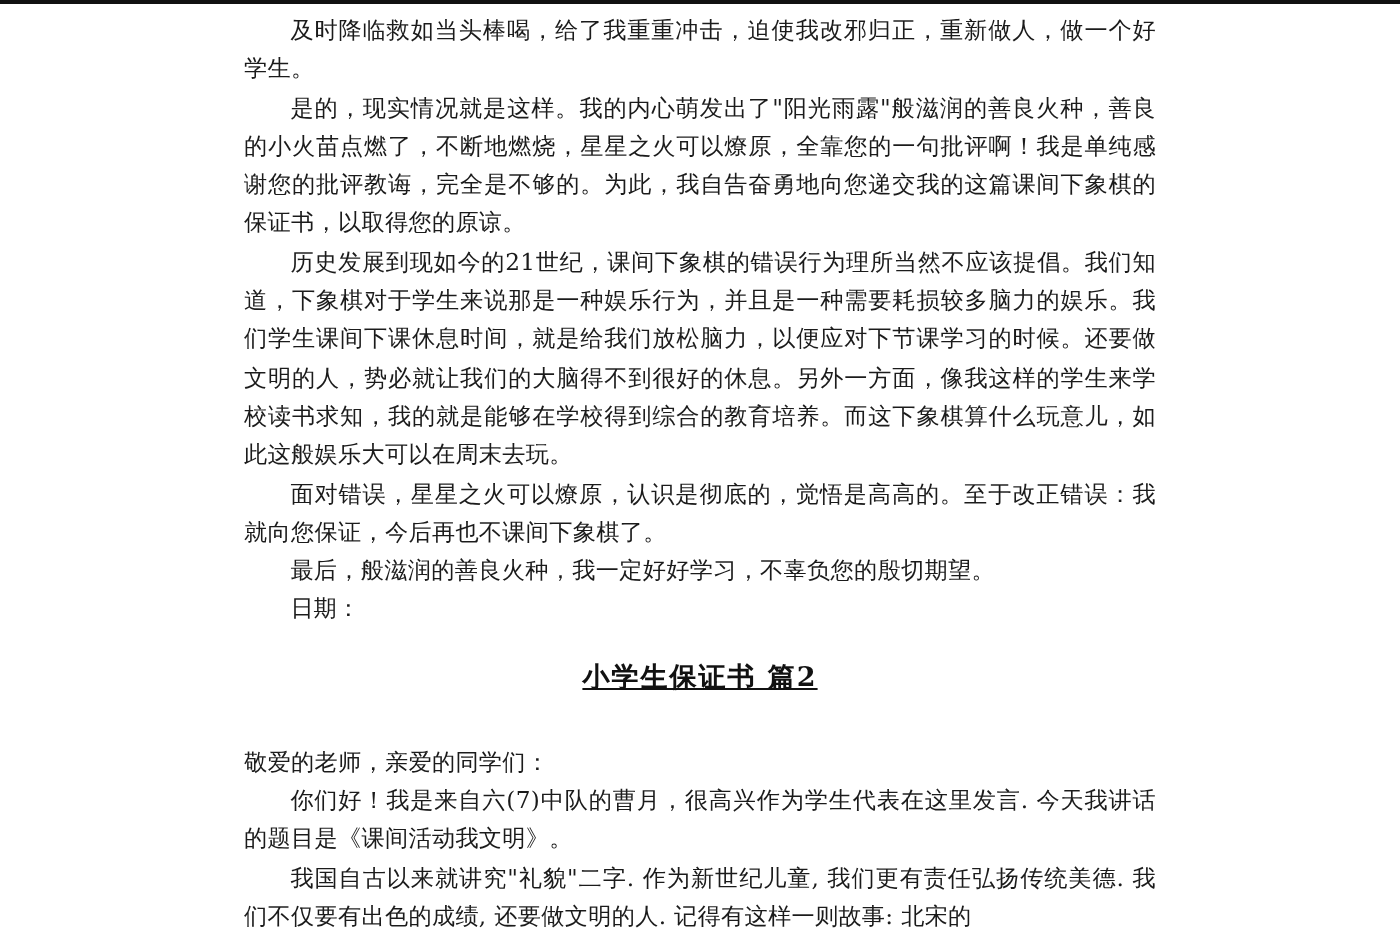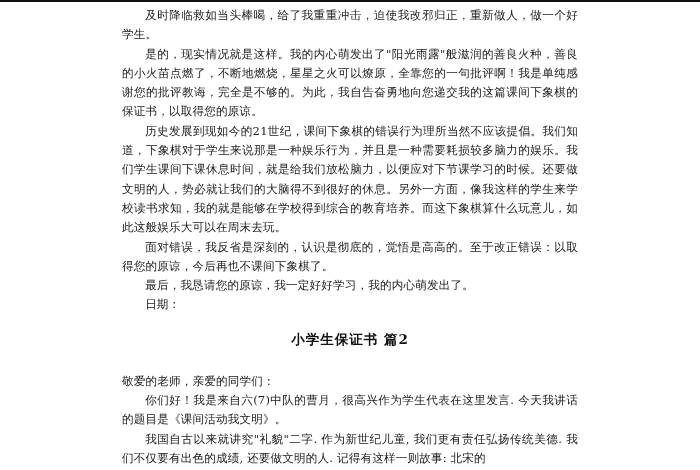--- a/index.html
+++ b/index.html
@@ -46,20 +46,21 @@
     text-indent: 0;
   }
   .section-title {
     margin: 13px 0 0 0;
     font-size: 13.5px;
     line-height: 22px;
     font-weight: bold;
     text-align: center;
     letter-spacing: 1px;
     color: #111111;
+    text-decoration: underline;
   }
   .title-gap {
     height: 22px;
   }
   .sig-line {
     margin: 0;
     font-size: 11.6px;
     line-height: 19.3px;
     text-indent: 2em;
     color: #1b1b1b;
@@ -68,22 +69,22 @@
 </head>
 <body>
 
 <div class="page">
   <div class="rule-top"></div>
 
   <div class="doc-body">
     <p class="para">及时降临救如当头棒喝，给了我重重冲击，迫使我改邪归正，重新做人，做一个好学生。</p>
     <p class="para">是的，现实情况就是这样。我的内心萌发出了"阳光雨露"般滋润的善良火种，善良的小火苗点燃了，不断地燃烧，星星之火可以燎原，全靠您的一句批评啊！我是单纯感谢您的批评教诲，完全是不够的。为此，我自告奋勇地向您递交我的这篇课间下象棋的保证书，以取得您的原谅。</p>
     <p class="para">历史发展到现如今的21世纪，课间下象棋的错误行为理所当然不应该提倡。我们知道，下象棋对于学生来说那是一种娱乐行为，并且是一种需要耗损较多脑力的娱乐。我们学生课间下课休息时间，就是给我们放松脑力，以便应对下节课学习的时候。还要做文明的人，势必就让我们的大脑得不到很好的休息。另外一方面，像我这样的学生来学校读书求知，我的就是能够在学校得到综合的教育培养。而这下象棋算什么玩意儿，如此这般娱乐大可以在周末去玩。</p>
-    <p class="para">面对错误，我反省是深刻的，认识是彻底的，觉悟是高高的。至于改正错误：以取得您的原谅，今后再也不课间下象棋了。</p>
-    <p class="para">最后，我恳请您的原谅，我一定好好学习，我的内心萌发出了。</p>
+    <p class="para">面对错误，星星之火可以燎原，认识是彻底的，觉悟是高高的。至于改正错误：我就向您保证，今后再也不课间下象棋了。</p>
+    <p class="para">最后，般滋润的善良火种，我一定好好学习，不辜负您的殷切期望。</p>
 
     <p class="sig-line">日期：</p>
 
     <p class="section-title">小学生保证书   篇2</p>
 
     <div class="title-gap"></div>
 
     <p class="para noindent">敬爱的老师，亲爱的同学们：</p>
     <p class="para">你们好！我是来自六(7)中队的曹月，很高兴作为学生代表在这里发言. 今天我讲话的题目是《课间活动我文明》。</p>
     <p class="para">我国自古以来就讲究"礼貌"二字. 作为新世纪儿童, 我们更有责任弘扬传统美德. 我们不仅要有出色的成绩, 还要做文明的人. 记得有这样一则故事: 北宋的</p>

